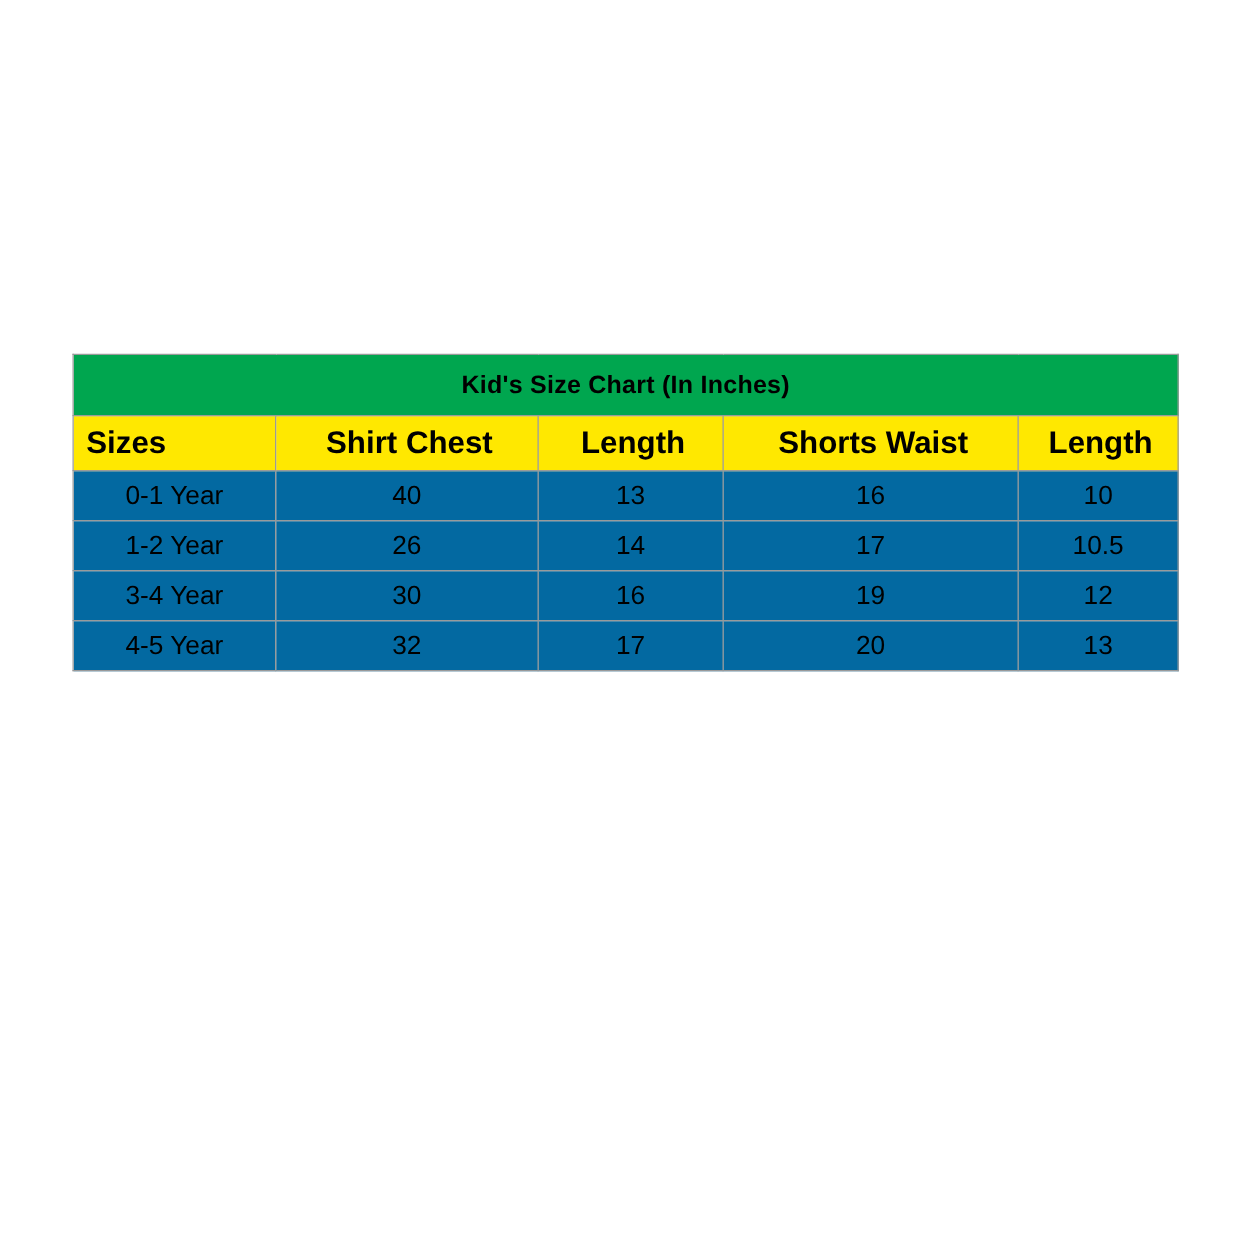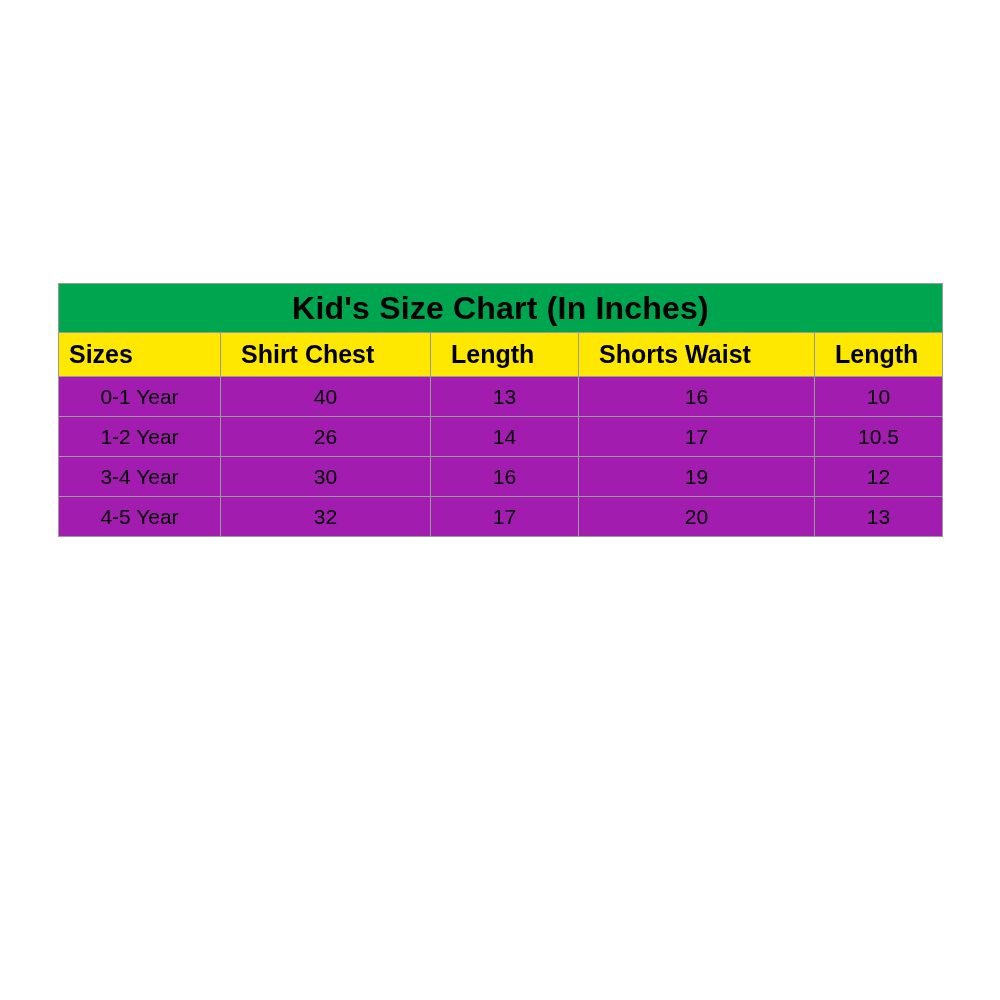--- a/index.html
+++ b/index.html
@@ -27,42 +27,42 @@
   }
   table.size-chart td, table.size-chart th {
     border: 1px solid #9a9a9a;
     padding: 0;
     text-align: center;
     vertical-align: middle;
   }
   .title-cell {
     background: #00a64f;
     color: #000000;
-    font-size: 32px;
+    font-size: 20px;
     font-weight: bold;
     height: 48px;
     letter-spacing: 0.2px;
   }
   .header-cell {
     background: #ffe800;
     color: #000000;
     font-size: 25px;
     font-weight: bold;
     height: 43px;
   }
   .header-cell.left-align {
     text-align: left;
     padding-left: 10px;
   }
   .header-cell.pad-left {
-    text-align: left;
-    padding-left: 20px;
+    text-align: center;
+    padding-left: 4px;
   }
   .data-cell {
-    background: #a21caf;
+    background: #0369a1;
     color: #000000;
     font-size: 21px;
     height: 39px;
   }
   
   col.c1 { width: 162px; }
   col.c2 { width: 210px; }
   col.c3 { width: 148px; }
   col.c4 { width: 236px; }
   col.c5 { width: 128px; }

